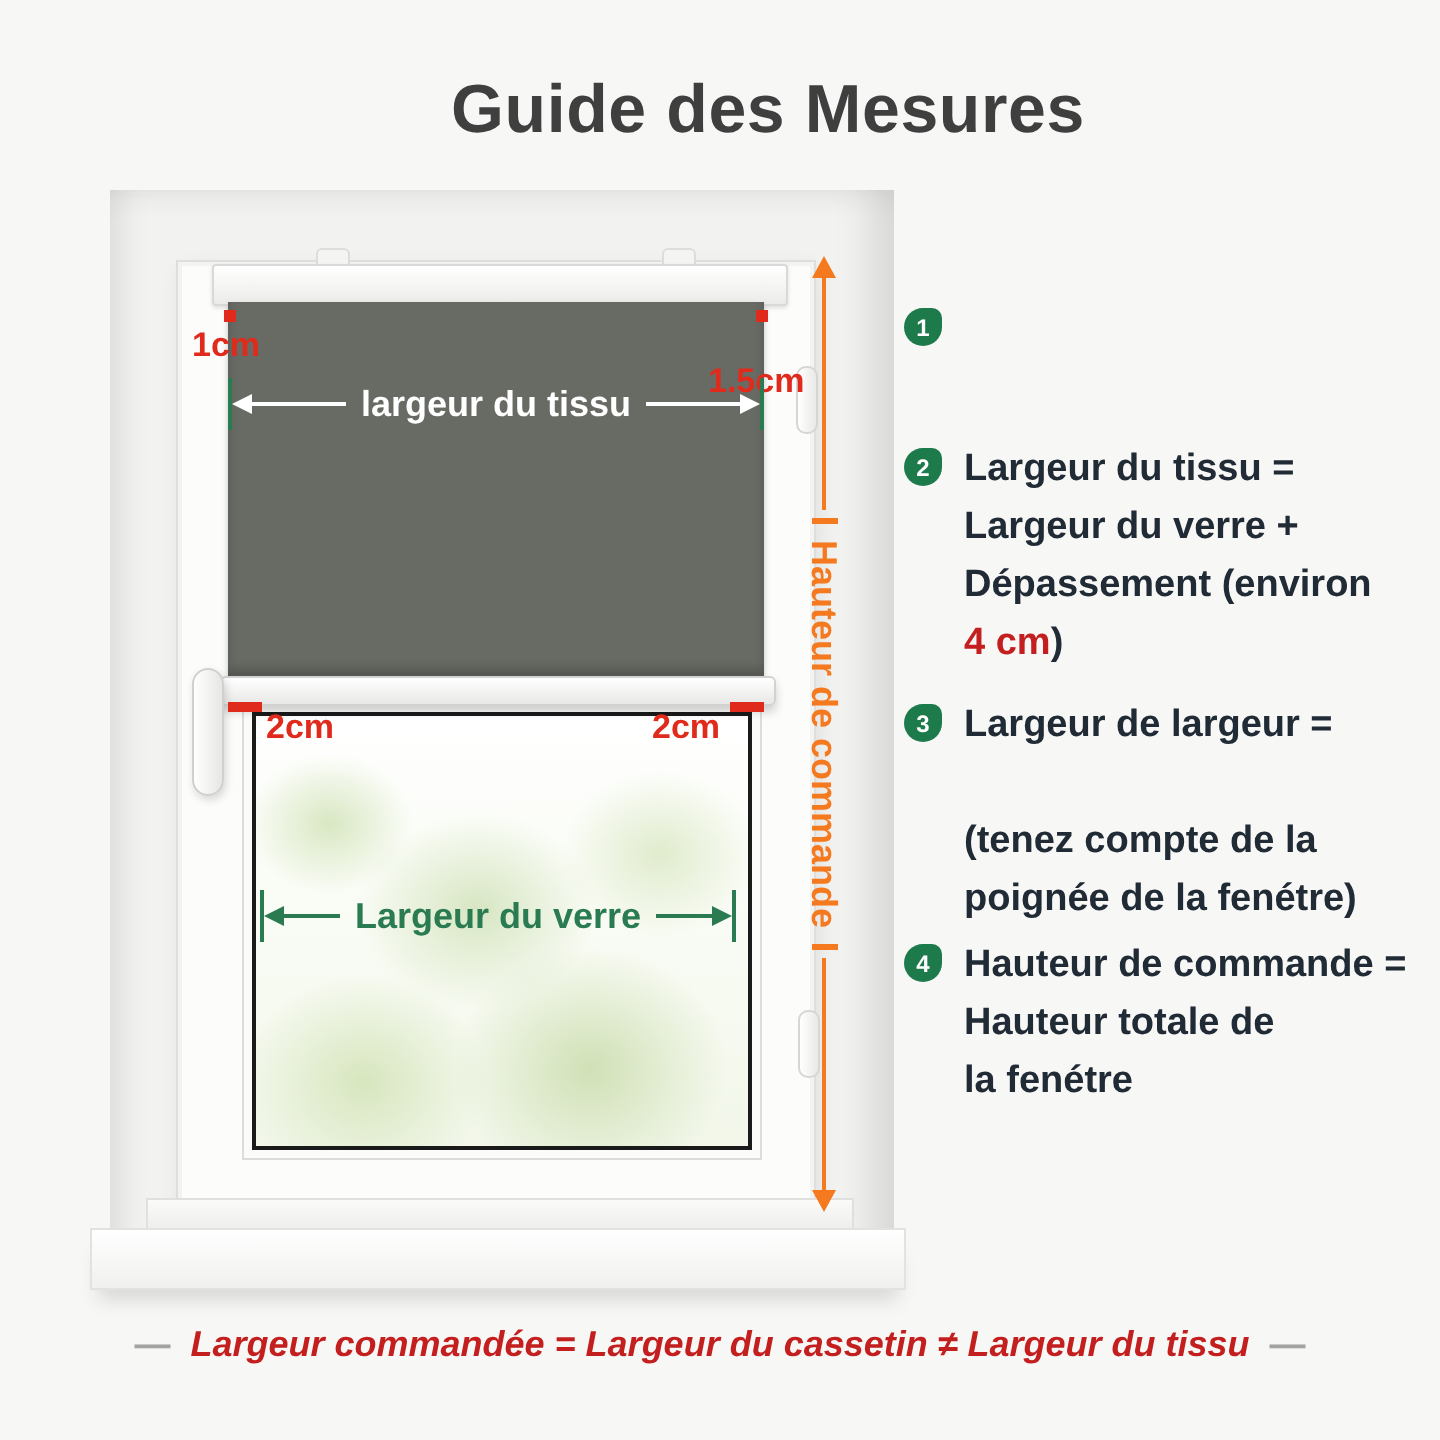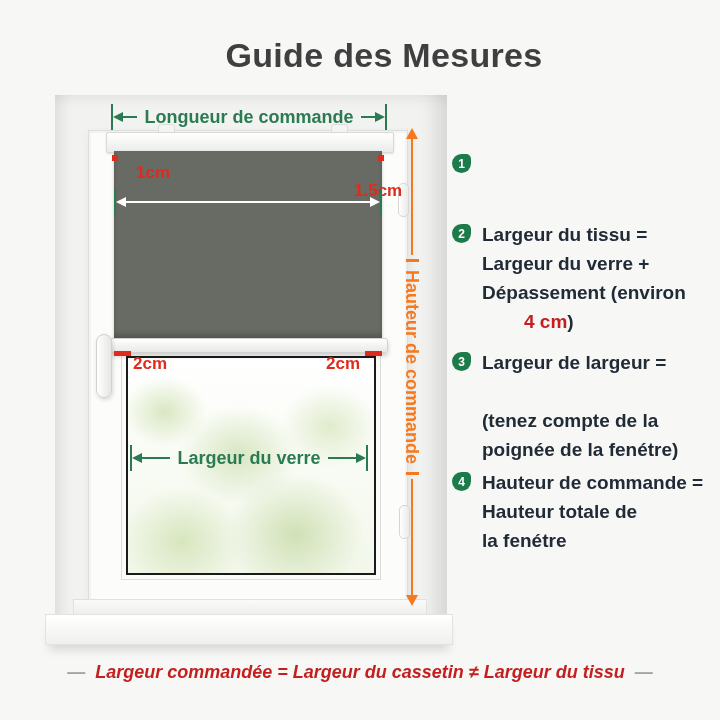--- a/index.html
+++ b/index.html
@@ -81,21 +81,21 @@
                    color:var(--orange,#f5791e);padding:4px 0;white-space:nowrap;line-height:1;}
 
   
   .step{left:452px;width:264px;display:flex;gap:11px;align-items:flex-start;}
   .step.s1{top:150px;} .step.s2{top:220px;} .step.s3{top:348px;} .step.s4{top:468px;}
   .badge{width:19px;height:19px;margin-top:4px;flex:none;background:#1d7a4b;color:#ffffff;
          font-size:12px;font-weight:700;display:flex;align-items:center;justify-content:center;
          border-radius:50% 5px 50% 50%;}
   .step-text{font-size:19px;font-weight:700;line-height:29px;color:var(--dark,#212b36);
              white-space:pre-line;}
-  .red-text{color:var(--redtext,#c41f1f);margin-left:42px;}
+  .red-text{color:var(--redtext,#c41f1f);}
 
   
   .caption{left:0;right:0;top:660px;display:flex;justify-content:center;align-items:center;gap:10px;
            font-size:18px;font-weight:700;line-height:24px;}
   .caption .dash{color:#a3a3a3;}
   .caption .ctext{color:var(--redtext,#c41f1f);white-space:nowrap;font-style:italic;}
 </style>
 </head>
 <body>
 
@@ -110,39 +110,31 @@
   <div class="abs sill"></div>
   <div class="abs bracket" style="left:158px;"></div>
   <div class="abs bracket" style="left:331px;"></div>
   <div class="abs cassette"></div>
   <div class="abs fabric"></div>
   <div class="abs bottom-bar"></div>
   <div class="abs handle"></div>
   <div class="abs hinge h1"></div>
   <div class="abs hinge h2"></div>
 
-  <div class="abs measure-h green" style="left:111px;top:103px;width:276px;">
-    <div class="tick"></div>
-    <div class="ah-l"></div>
-    <div class="line"></div>
-    <div class="lbl">Longueur de commande</div>
-    <div class="line"></div>
-    <div class="ah-r"></div>
-    <div class="tick"></div>
-  </div>
 
   <div class="abs redsq" style="left:112px;top:155px;"></div>
   <div class="abs redsq" style="left:378px;top:155px;"></div>
-  <div class="abs mark" style="left:96px;top:164px;margin-left:40px;">1cm</div>
+  <div class="abs mark" style="left:96px;top:164px;">1cm</div>
   <div class="abs mark" style="left:354px;top:182px;">1.5cm</div>
 
   <div class="abs measure-h white" style="left:114px;top:188px;width:268px;">
     <div class="tick"></div>
     <div class="ah-l"></div>
     <div class="line"></div>
+    <div class="lbl">largeur du tissu</div>
     <div class="line"></div>
     <div class="ah-r"></div>
     <div class="tick"></div>
   </div>
 
   <div class="abs redline" style="left:114px;top:351px;width:17px;"></div>
   <div class="abs redline" style="left:365px;top:351px;width:17px;"></div>
   <div class="abs mark" style="left:133px;top:355px;">2cm</div>
   <div class="abs mark" style="left:326px;top:355px;">2cm</div>
 

